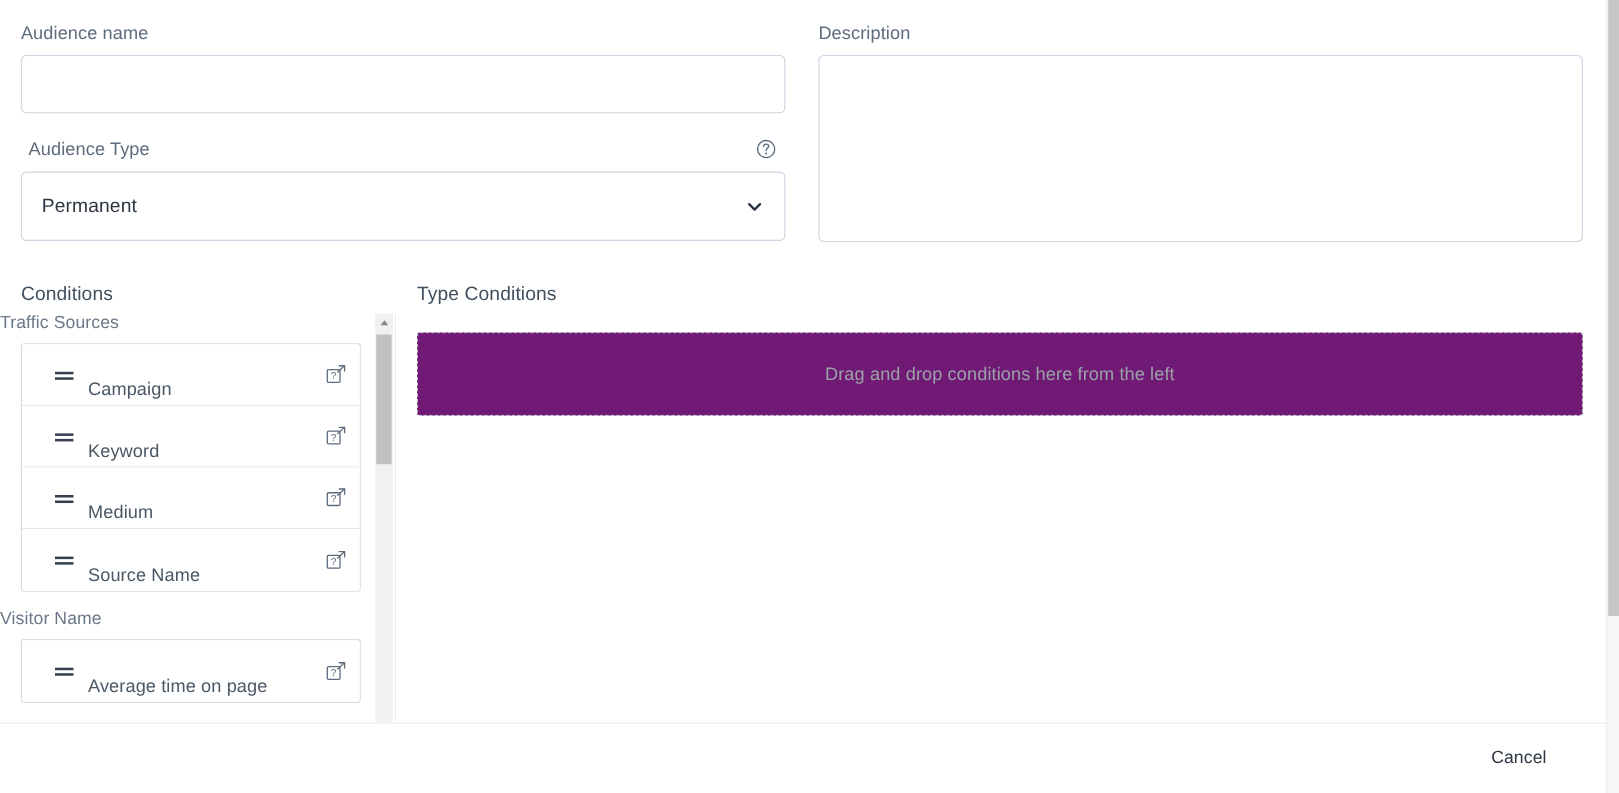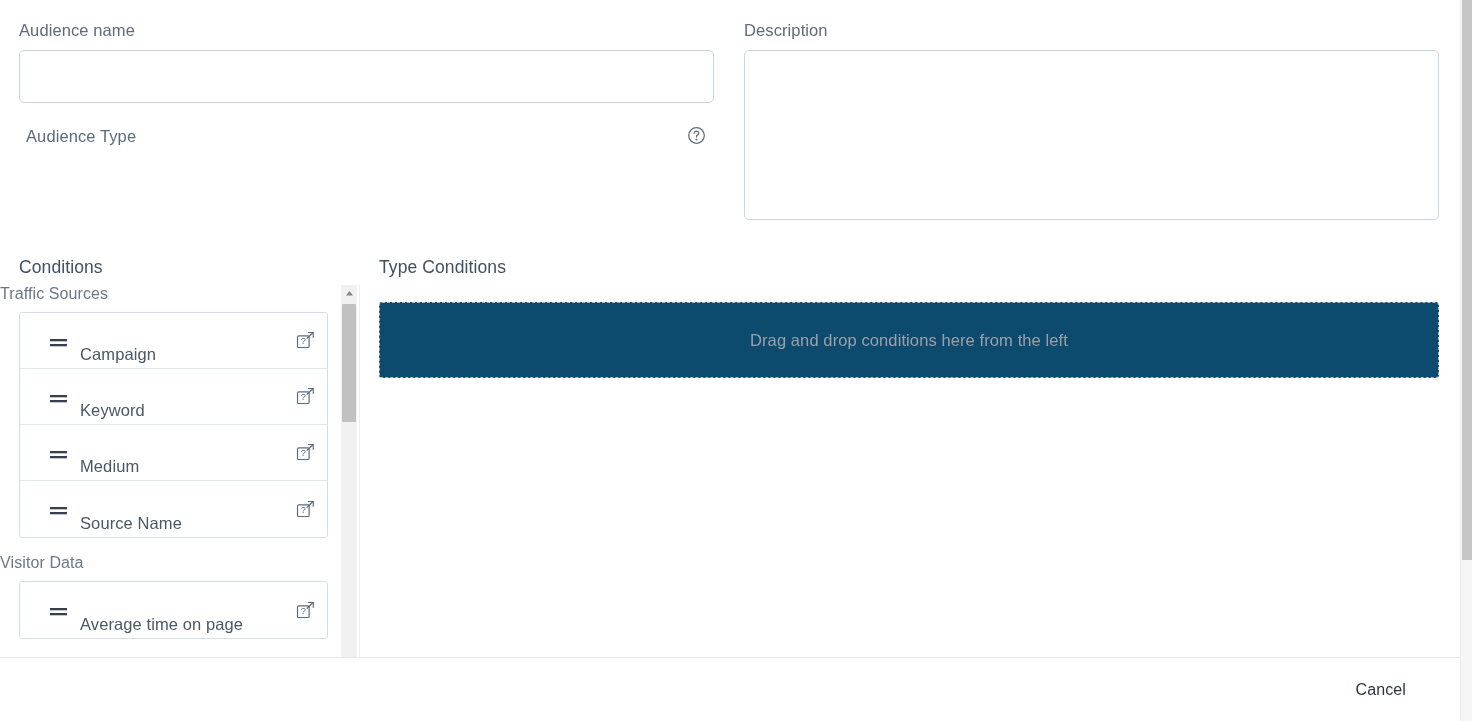--- a/index.html
+++ b/index.html
@@ -187,21 +187,21 @@
   
   .dropzone {
     position: absolute;
     left: 379px; top: 302px;
     width: 1060px; height: 76px;
     border: 1px dashed #b9bcc2;
     border-radius: 3px;
     display: flex;
     align-items: center;
     justify-content: center;
-    background: #0c4a6e;
+    background: #701a75;
   }
   .dropzone-text {
     font-size: 16.5px;
     color: #9ba1a8;
     letter-spacing: .1px;
   }
 
   
   .footer-divider {
     position: absolute;
@@ -274,20 +274,30 @@
     <div class="field-label" id="audience-type-label">Audience Type</div>
 
     <span id="audience-type-help">
       <svg viewBox="0 0 20 20" width="19" height="19">
         <circle cx="10" cy="10" r="8.2" fill="none" stroke="#5d6b7c" stroke-width="1.3"></circle>
         <path d="M7.6 7.6c0-1.4 1.1-2.3 2.4-2.3 1.3 0 2.4.8 2.4 2.1 0 1.2-.8 1.7-1.6 2.2-.6.4-.8.8-.8 1.5v.4" fill="none" stroke="#5d6b7c" stroke-width="1.3" stroke-linecap="round"></path>
         <circle cx="10" cy="14.3" r=".95" fill="#5d6b7c"></circle>
       </svg>
     </span>
 
+    <div id="audience-type-select-wrap">
+      <div class="select-box">
+        <span class="select-value">Permanent</span>
+        <span class="chevron">
+          <svg viewBox="0 0 20 20" width="18" height="18">
+            <path d="M4.5 7.3 L10 12.8 L15.5 7.3" fill="none" stroke="#26303e" stroke-width="2.3" stroke-linecap="round" stroke-linejoin="round"></path>
+          </svg>
+        </span>
+      </div>
+    </div>
 
     <div class="field-label" id="description-label">Description</div>
     <textarea class="text-input" id="description-input" placeholder="" style=""></textarea>
   </div>
 
   <div class="section-title" id="conditions-title">Conditions</div>
 
   <div class="section-title" id="rules-title">Type Conditions</div>
 
   <div class="cond-panel" id="cond-panel">
@@ -339,21 +349,21 @@
             </svg></span>
           <span class="cond-label">Source Name</span>
           <span class="help-box"><svg viewBox="0 0 20 20" width="19" height="19">
               <rect x="1.6" y="5.2" width="12.2" height="12.2" rx="1.2" fill="none" stroke="#5d6b7c" stroke-width="1.25"></rect>
               <text x="7.7" y="14.2" font-family="Liberation Sans, sans-serif" font-size="9.6" fill="#5d6b7c" text-anchor="middle">?</text>
               <path d="M11.6 7.6 L18 1.6" fill="none" stroke="#5d6b7c" stroke-width="1.25" stroke-linecap="round"></path>
               <path d="M13.0 1.6 L18.2 1.6 L18.2 6.7" fill="none" stroke="#5d6b7c" stroke-width="1.25" stroke-linecap="round" stroke-linejoin="round"></path>
             </svg></span>
         </div>
       </div>
-      <div class="group-label second">Visitor Data</div>
+      <div class="group-label second">Visitor Name</div>
       <div class="cond-group">
         <div class="cond-item">
           <span class="drag-handle"><svg viewBox="0 0 17 12" width="17" height="12">
               <rect x="0" y="2.0" width="17" height="2.3" fill="#36404e"></rect>
               <rect x="0" y="7.0" width="17" height="2.3" fill="#36404e"></rect>
             </svg></span>
           <span class="cond-label">Average time on page</span>
           <span class="help-box"><svg viewBox="0 0 20 20" width="19" height="19">
               <rect x="1.6" y="5.2" width="12.2" height="12.2" rx="1.2" fill="none" stroke="#5d6b7c" stroke-width="1.25"></rect>
               <text x="7.7" y="14.2" font-family="Liberation Sans, sans-serif" font-size="9.6" fill="#5d6b7c" text-anchor="middle">?</text>

